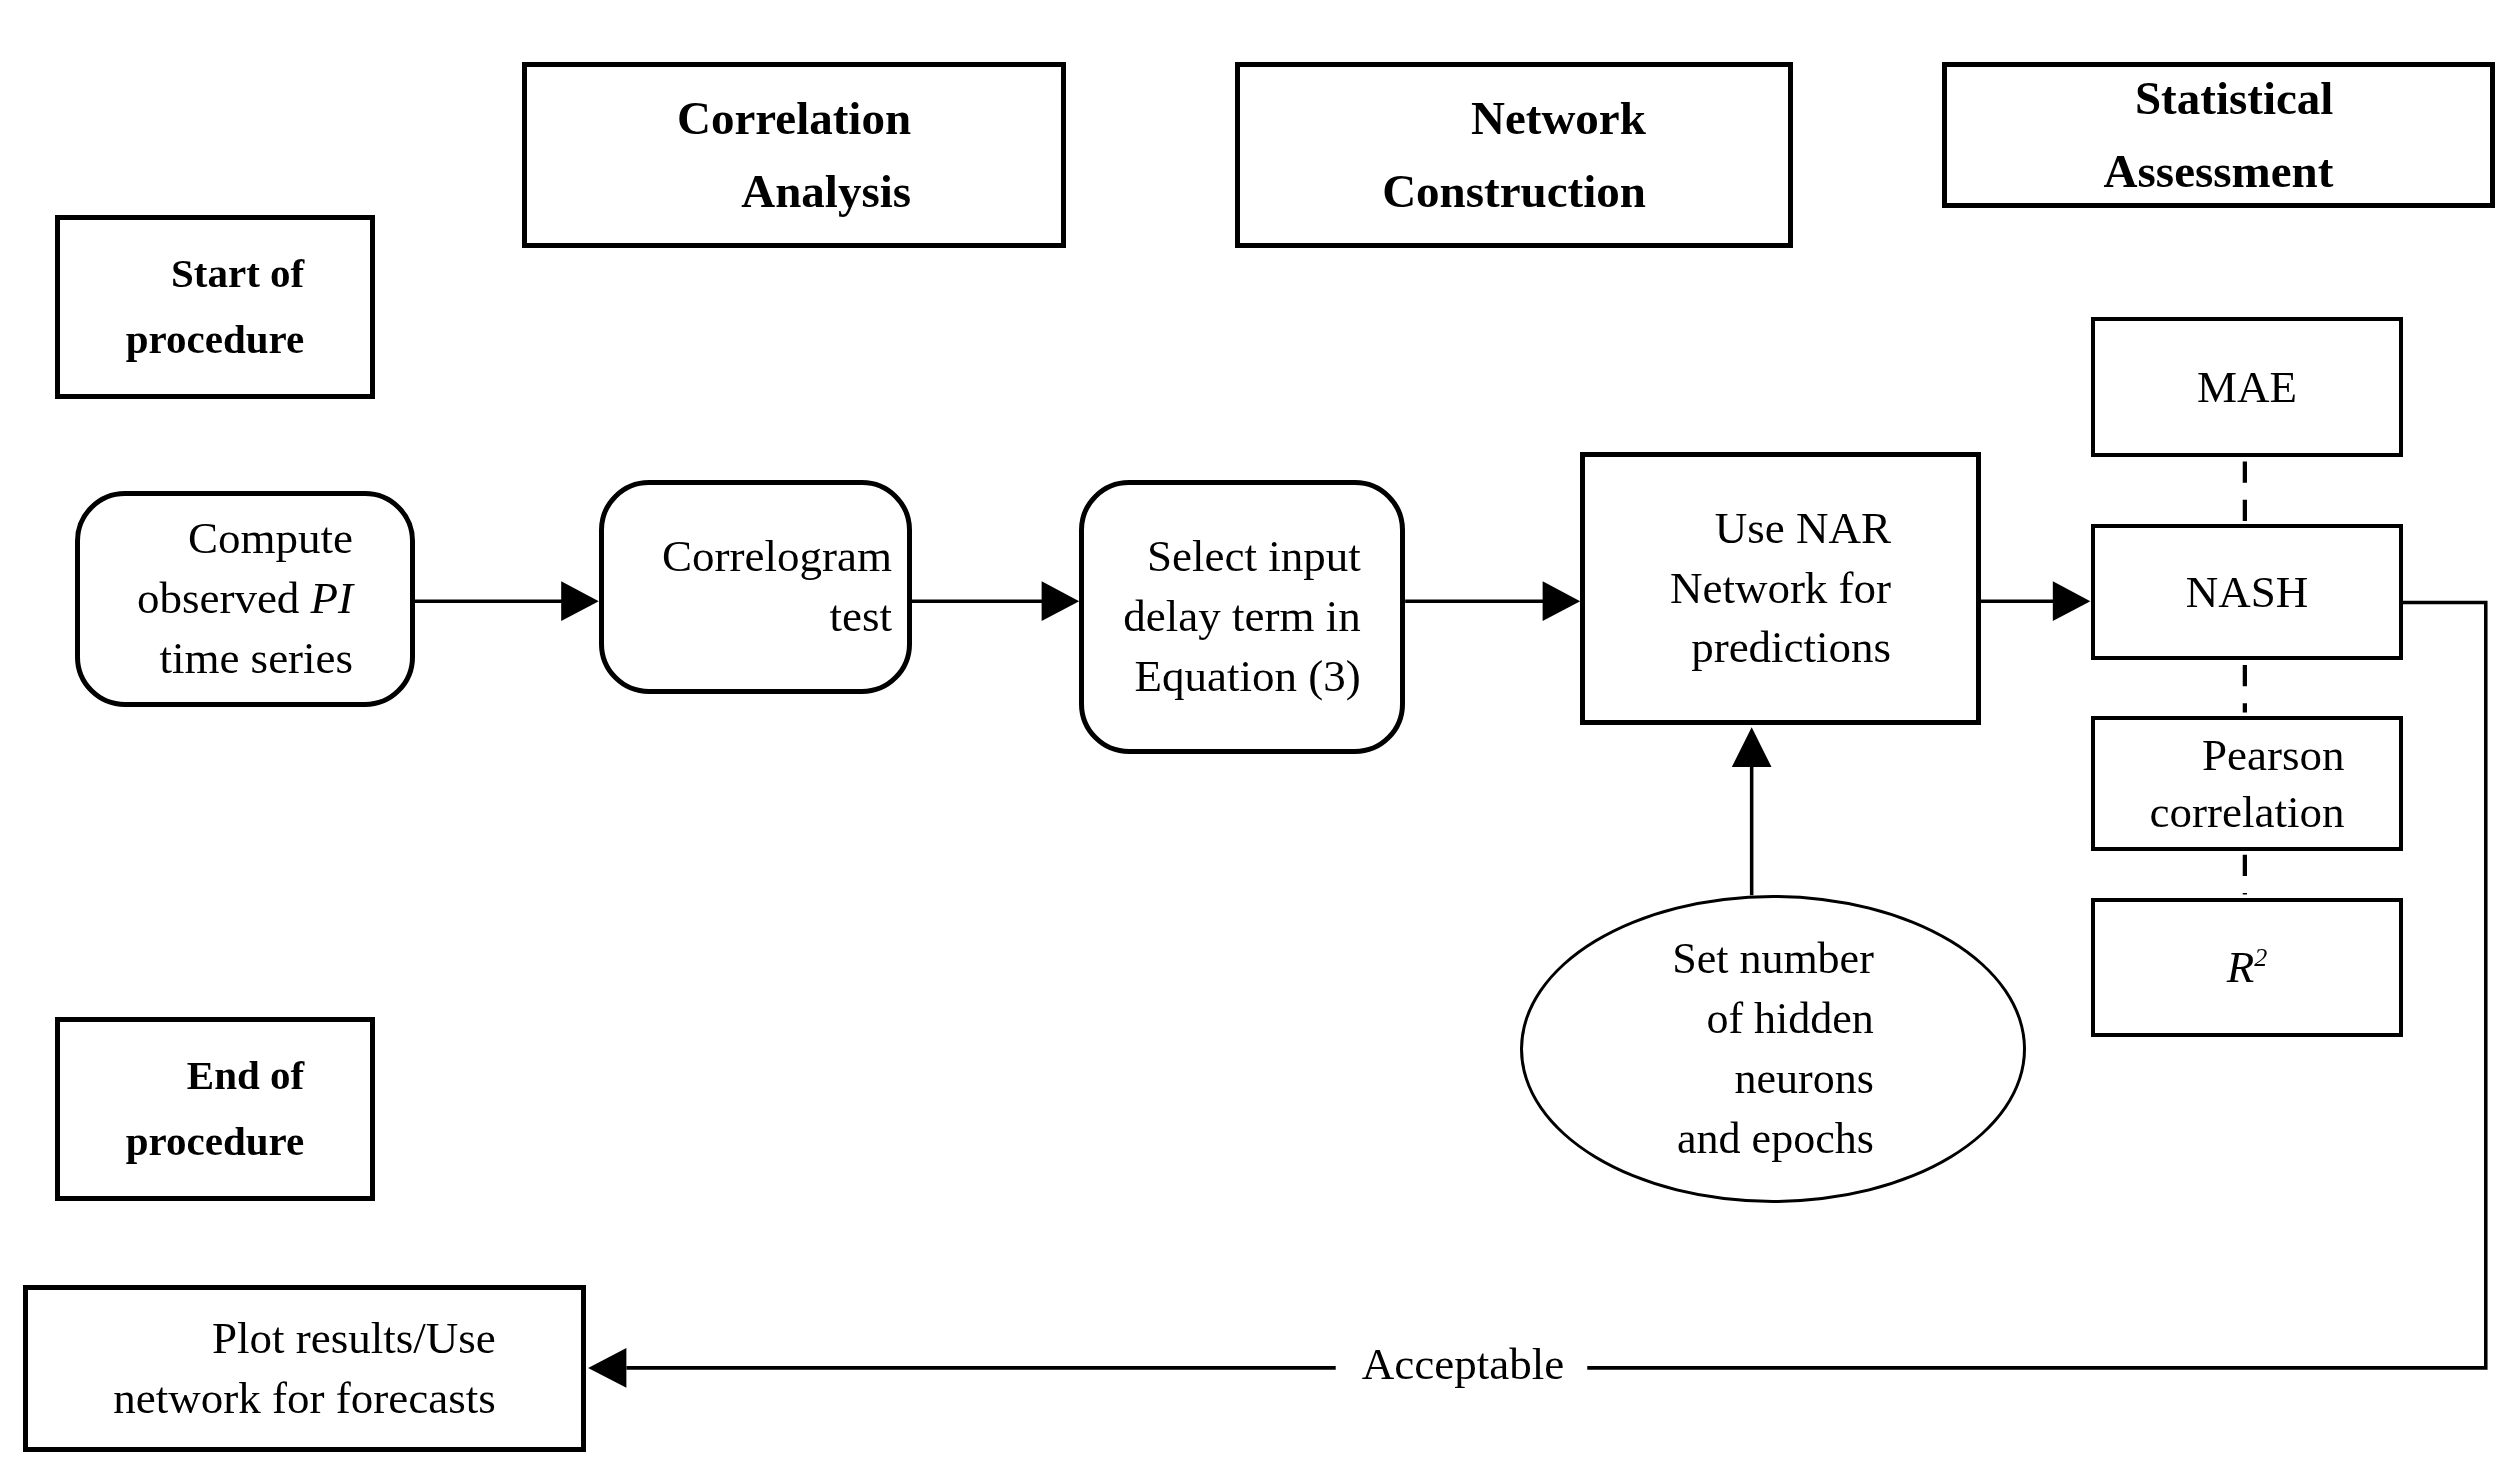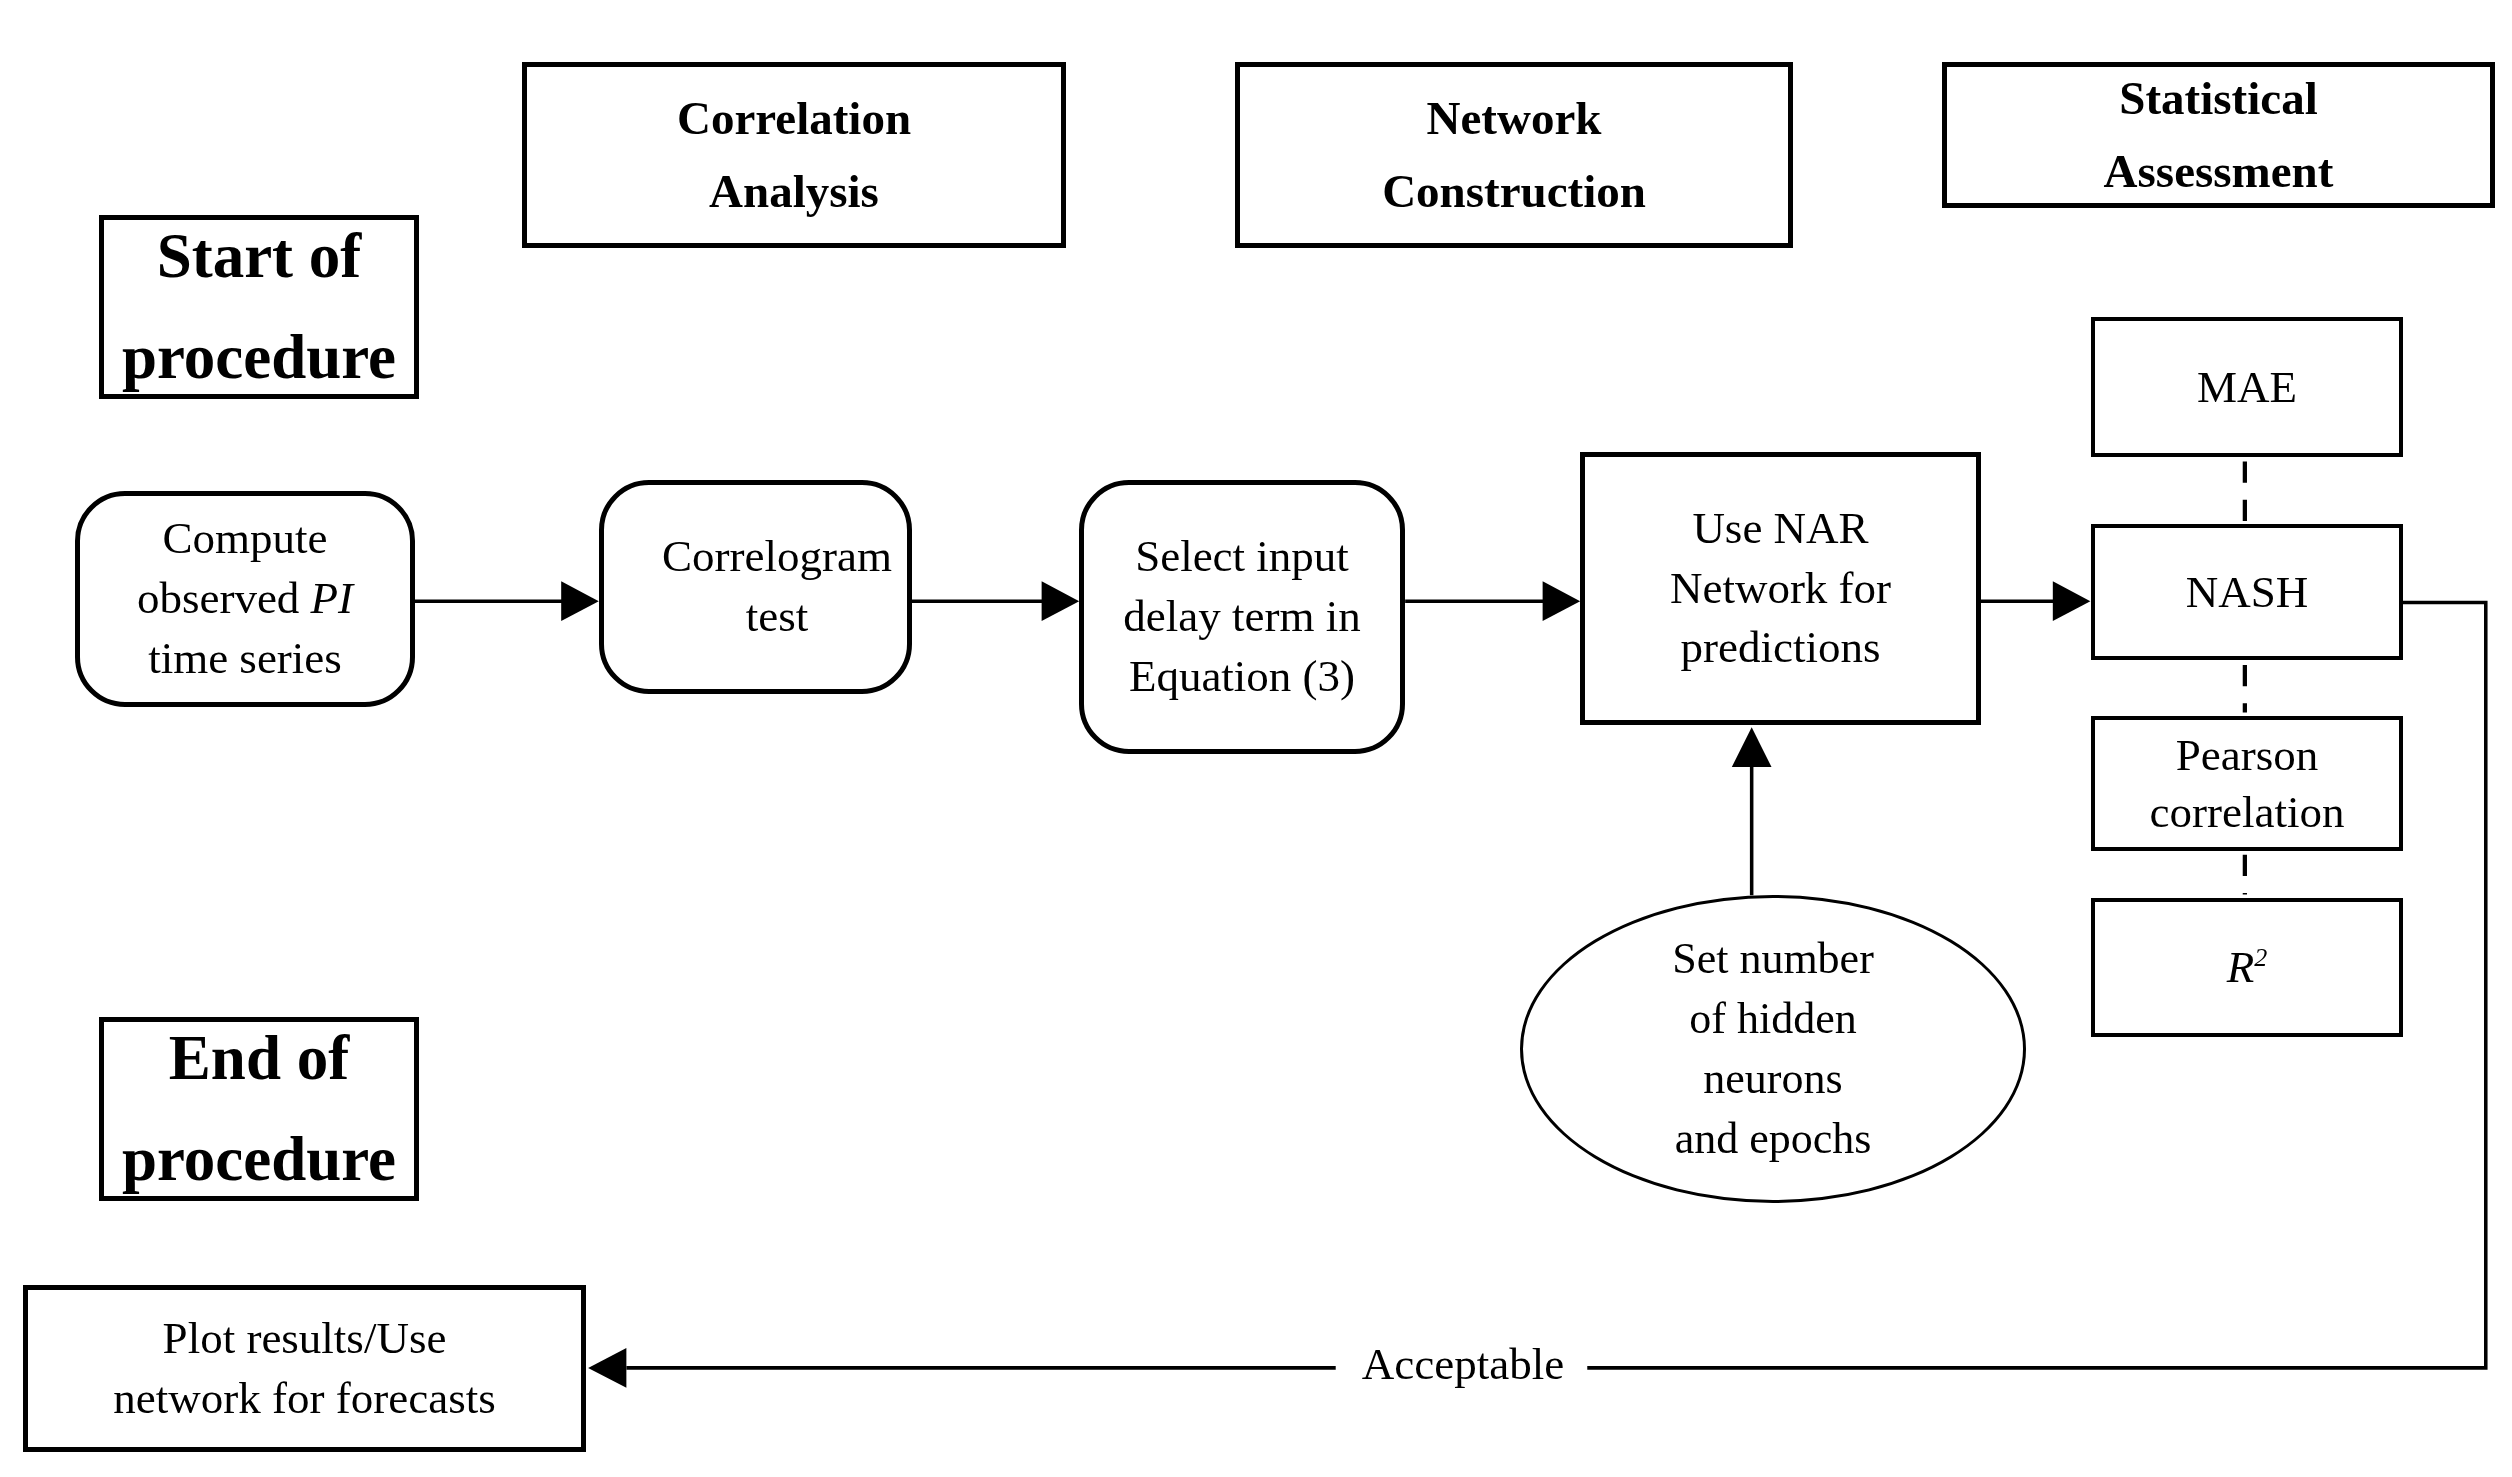--- a/index.html
+++ b/index.html
@@ -14,37 +14,36 @@
     color: #000;
     overflow: hidden;
   }
   .connectors {
     position: absolute; left: 0; top: 0;
     width: 2512px; height: 1478px;
   }
   .box {
     position: absolute;
     display: flex; align-items: center; justify-content: center;
-    text-align: center;
+    text-align: right;
     background: #ffffff;
     box-sizing: border-box;
   }
   .prelines { white-space: pre-line; }
   .hdr {
     border: 5px solid #000;
     font-weight: bold;
     font-size: 47px;
     line-height: 1.55;
   }
   .startend {
     border: 5px solid #000;
     font-weight: bold;
-    font-size: 63px;
+    font-size: 41px;
     line-height: 1.6;
-    margin-left: 44px;
   }
   .plain {
     border: 5px solid #000;
     font-size: 45px;
     line-height: 1.33;
   }
   .round { border-radius: 50px; }
   .stat {
     border: 4.3px solid #000;
     font-size: 45px;

